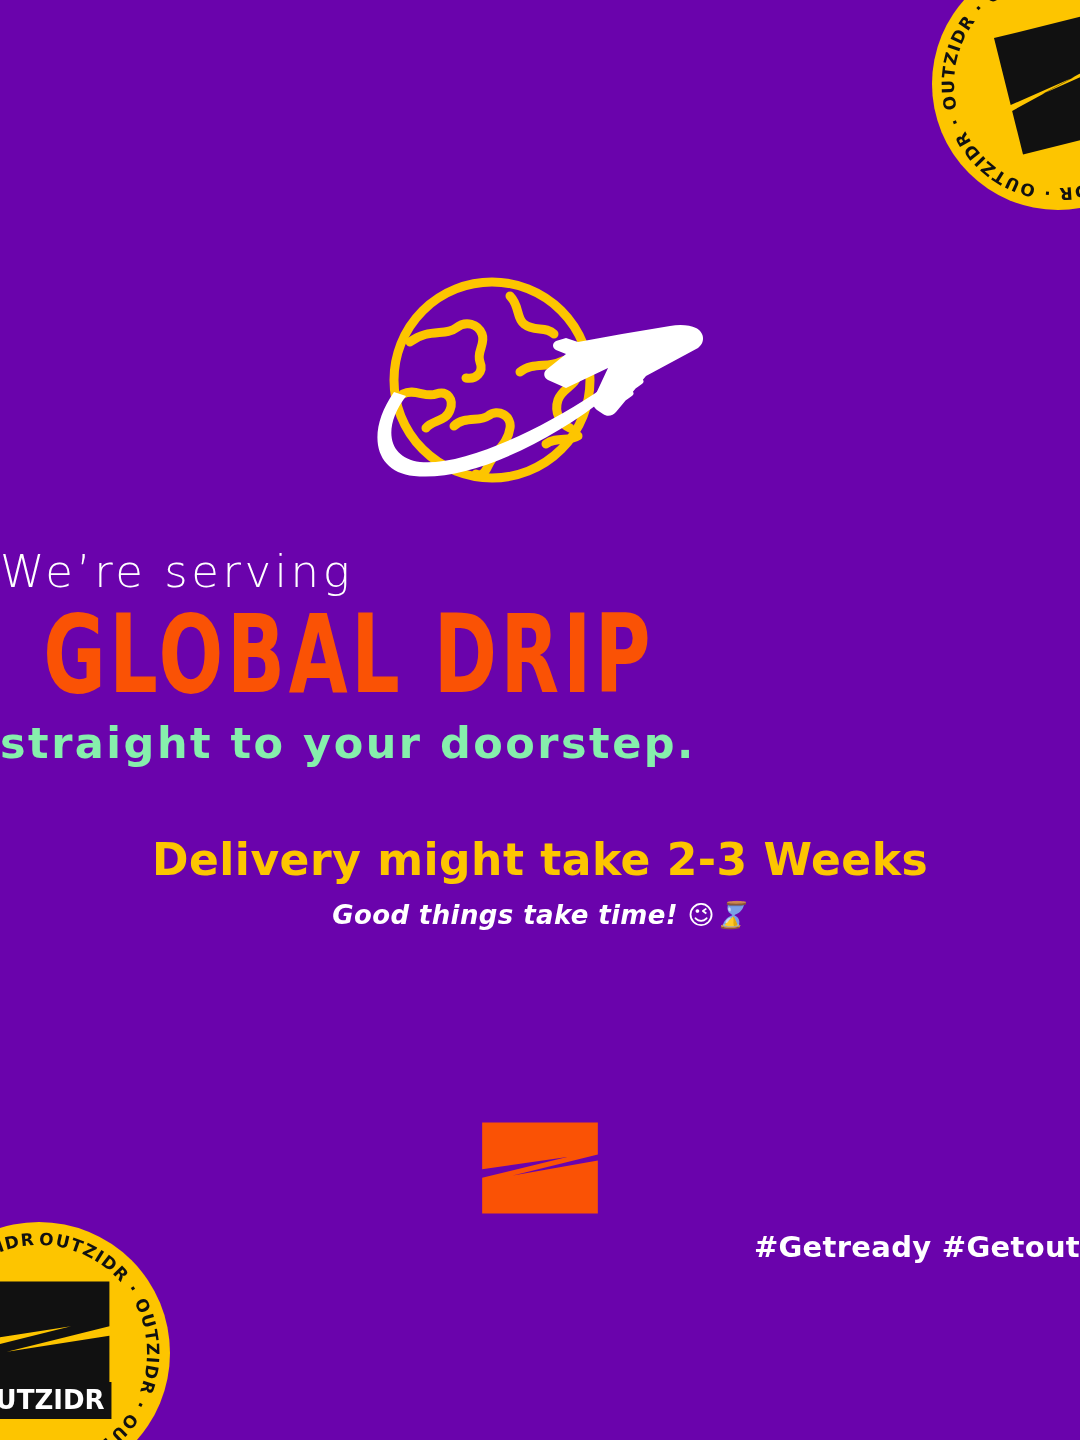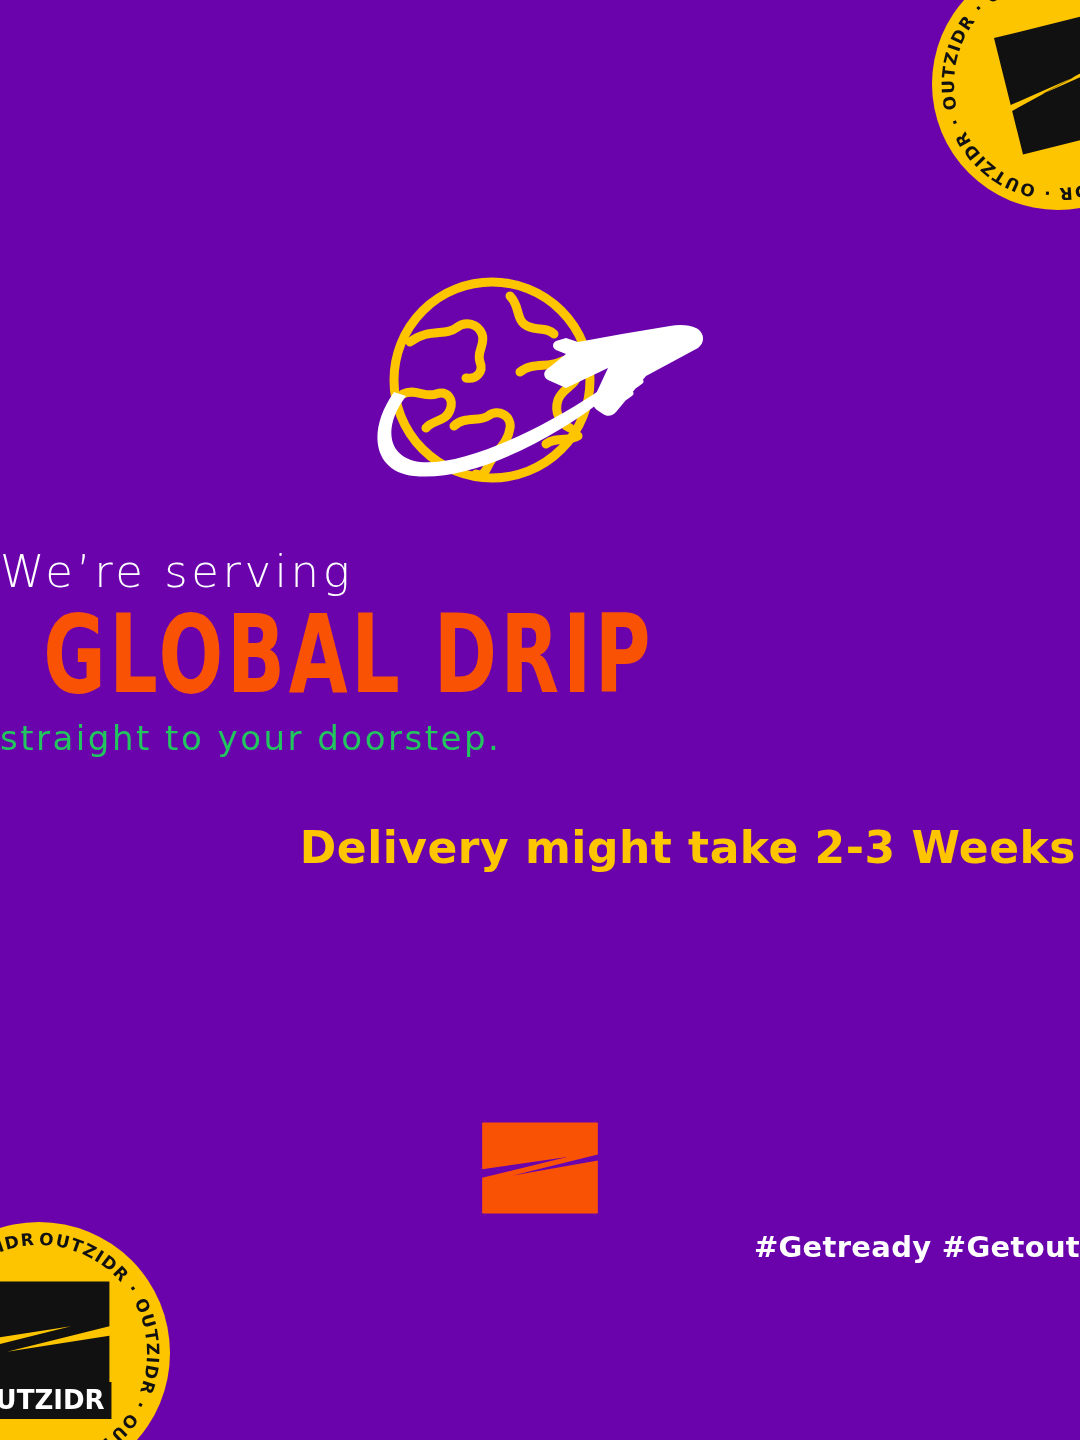--- a/index.html
+++ b/index.html
@@ -98,44 +98,43 @@
     color: #fa5205;
     font-family: "DejaVu Sans Condensed", "Liberation Sans Narrow", "DejaVu Sans", sans-serif;
     font-weight: 700;
     font-size: 92px;
     letter-spacing: 4px;
     line-height: 1.0;
     margin: 14px 0 10px 0;
     transform: scaleX(0.92) scaleY(1.18);
   }
   .line-sub {
-    color: #22c55e;
-    font-family: "DejaVu Sans", sans-serif;
-    font-weight: 400;
-    font-size: 34px;
+    color: #86efac;
+    font-family: "DejaVu Sans", sans-serif;
+    font-weight: 700;
+    font-size: 43px;
     letter-spacing: 2.5px;
     line-height: 1.05;
     margin: 20px 0 0 0;
   }
 
   .delivery {
     position: absolute;
     left: 0; right: 0;
     top: 820px;
     text-align: center;
   }
   .delivery-main {
     color: #fdc500;
     font-family: "DejaVu Sans", sans-serif;
     font-weight: 700;
     font-size: 44px;
     letter-spacing: 0.5px;
     line-height: 1.1;
-    margin: 4px;
-    text-align: right;
+    margin: 16px;
   }
   .delivery-note {
     color: #ffffff;
     font-family: "DejaVu Sans", sans-serif;
     font-weight: 700;
     font-style: italic;
     font-size: 26px;
     letter-spacing: 0.4px;
     line-height: 1.2;
     margin: 16px 0 0 0;
@@ -232,20 +231,21 @@
   </div>
 
   <div class="copy">
     <p class="line-eyebrow">We’re serving</p>
     <p class="line-headline">GLOBAL DRIP</p>
     <p class="line-sub">straight to your doorstep.</p>
   </div>
 
   <div class="delivery">
     <p class="delivery-main">Delivery might take 2-3 Weeks</p>
+    <p class="delivery-note">Good things take time! 😉⌛</p>
   </div>
 
   <div class="footer">
     <div class="footer-logo">
       <svg width="124" height="96" viewBox="0 0 100 78" aria-hidden="true">
         <polygon points="3,2 97,2 97,28 28,45 97,33 97,76 3,76 3,47 72,30 3,40" fill="#fa5205"></polygon>
       </svg>
     </div>
     <p class="footer-tag">#Getready #Getout</p>
   </div>

